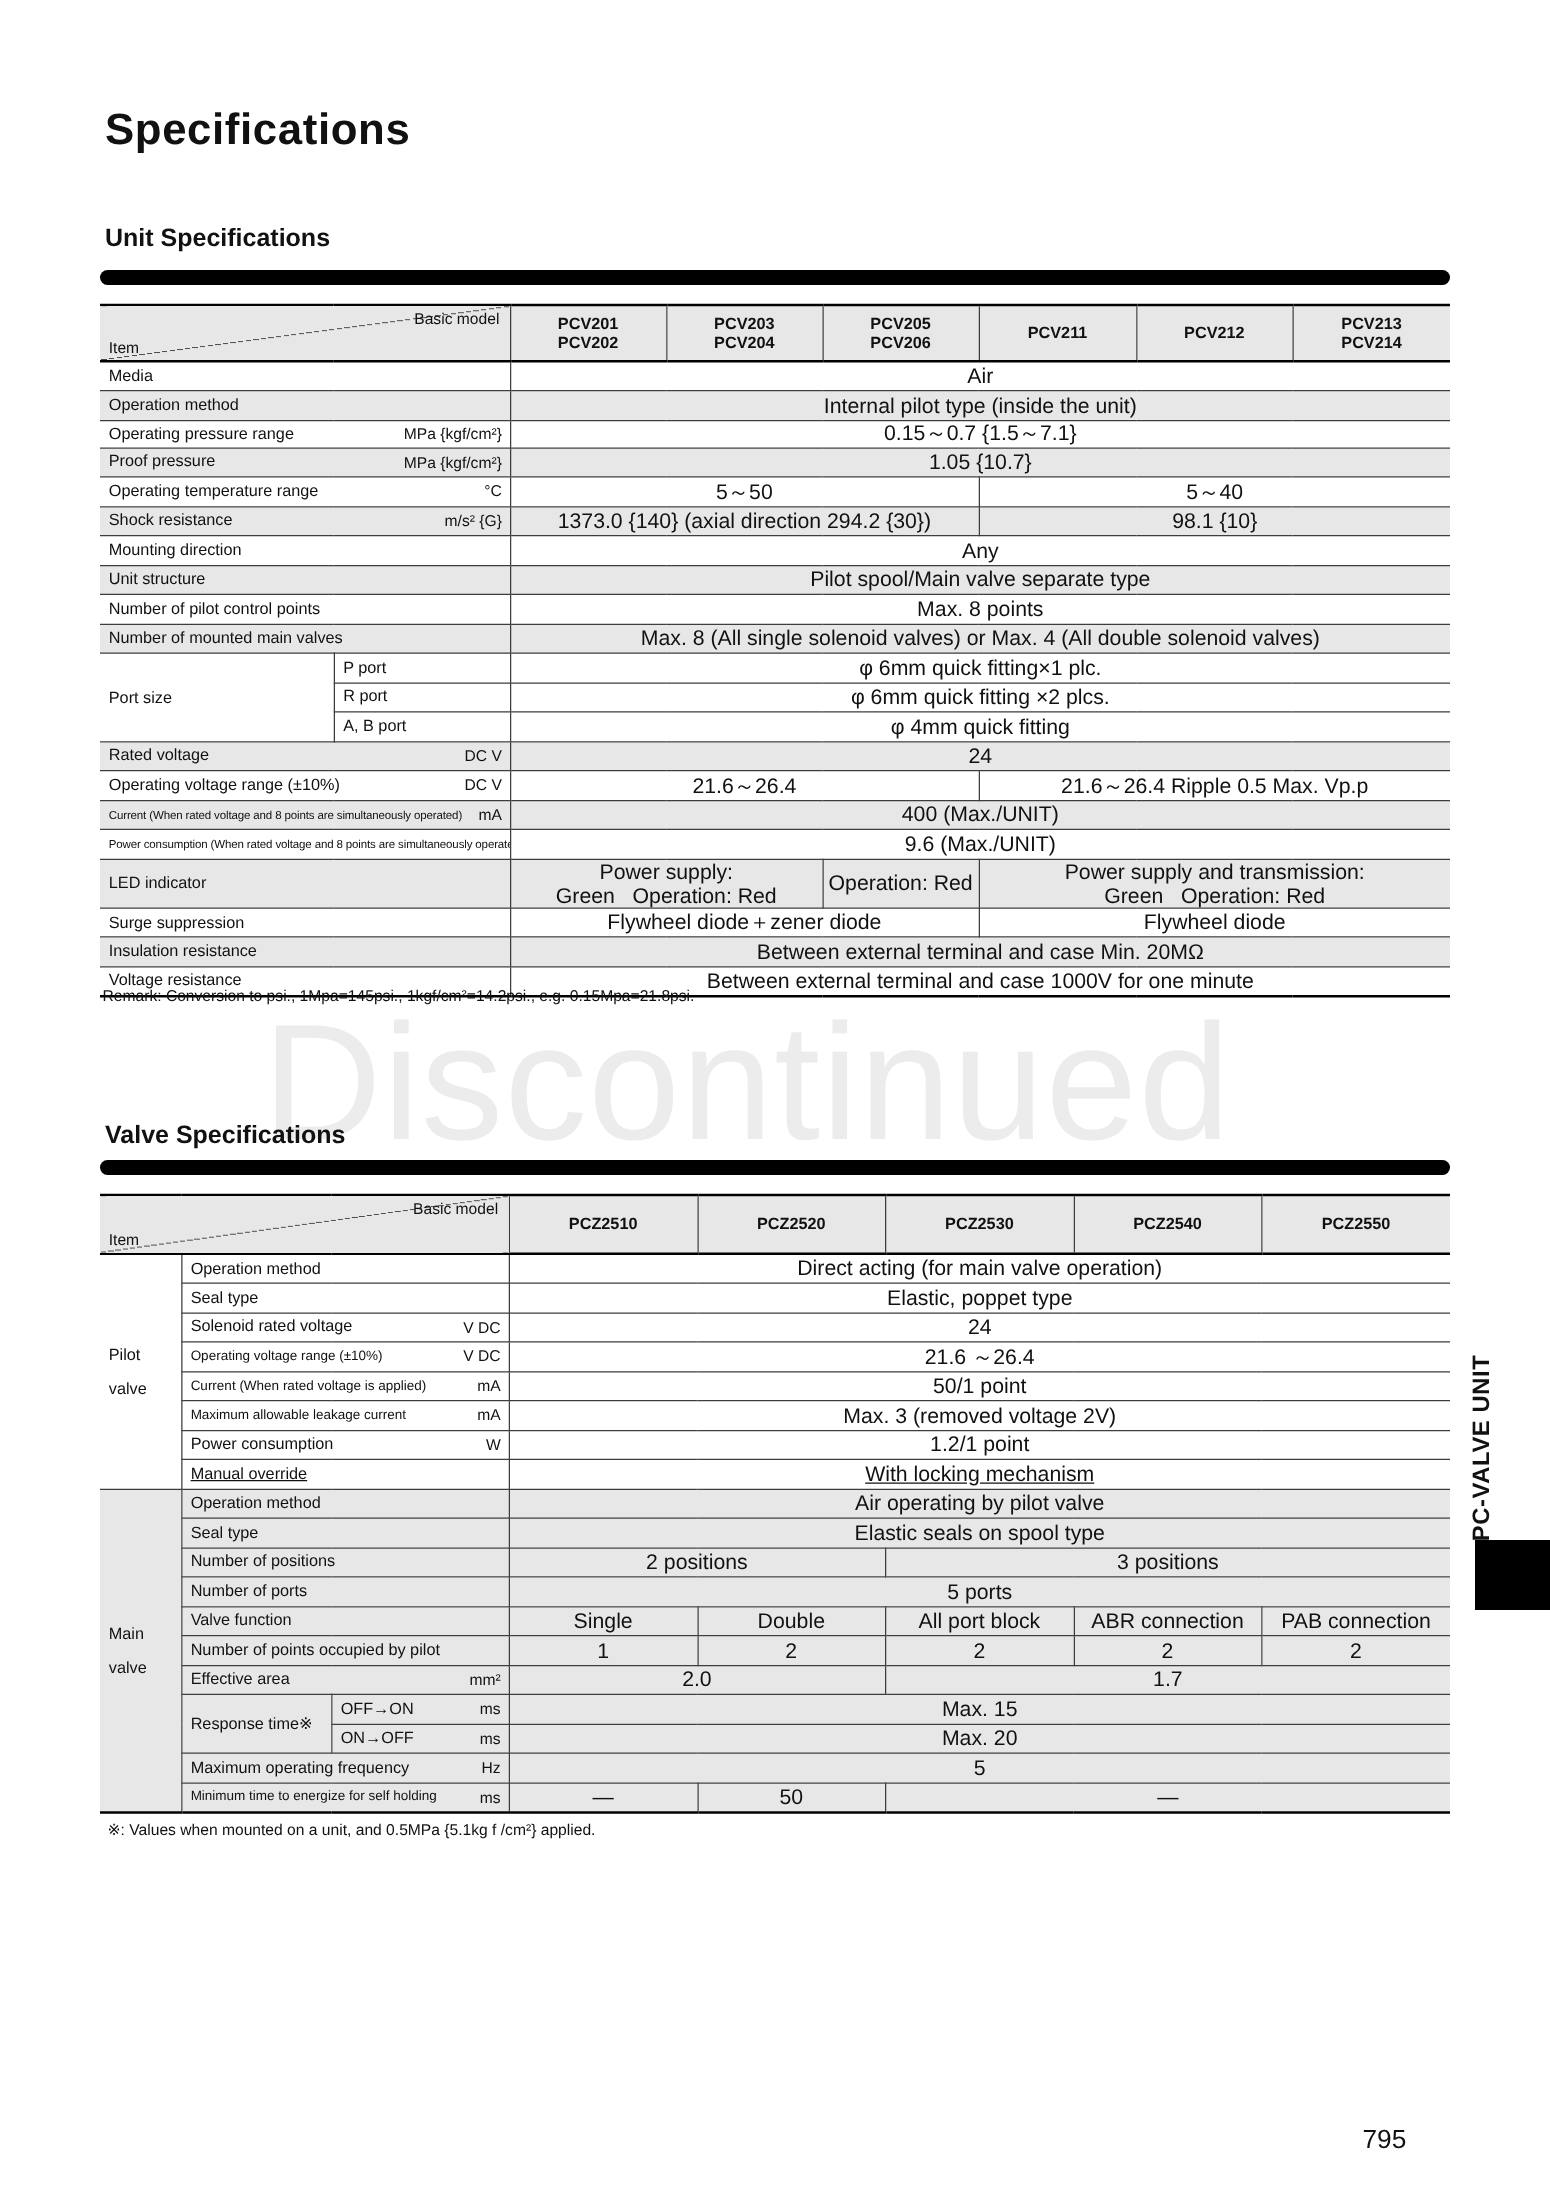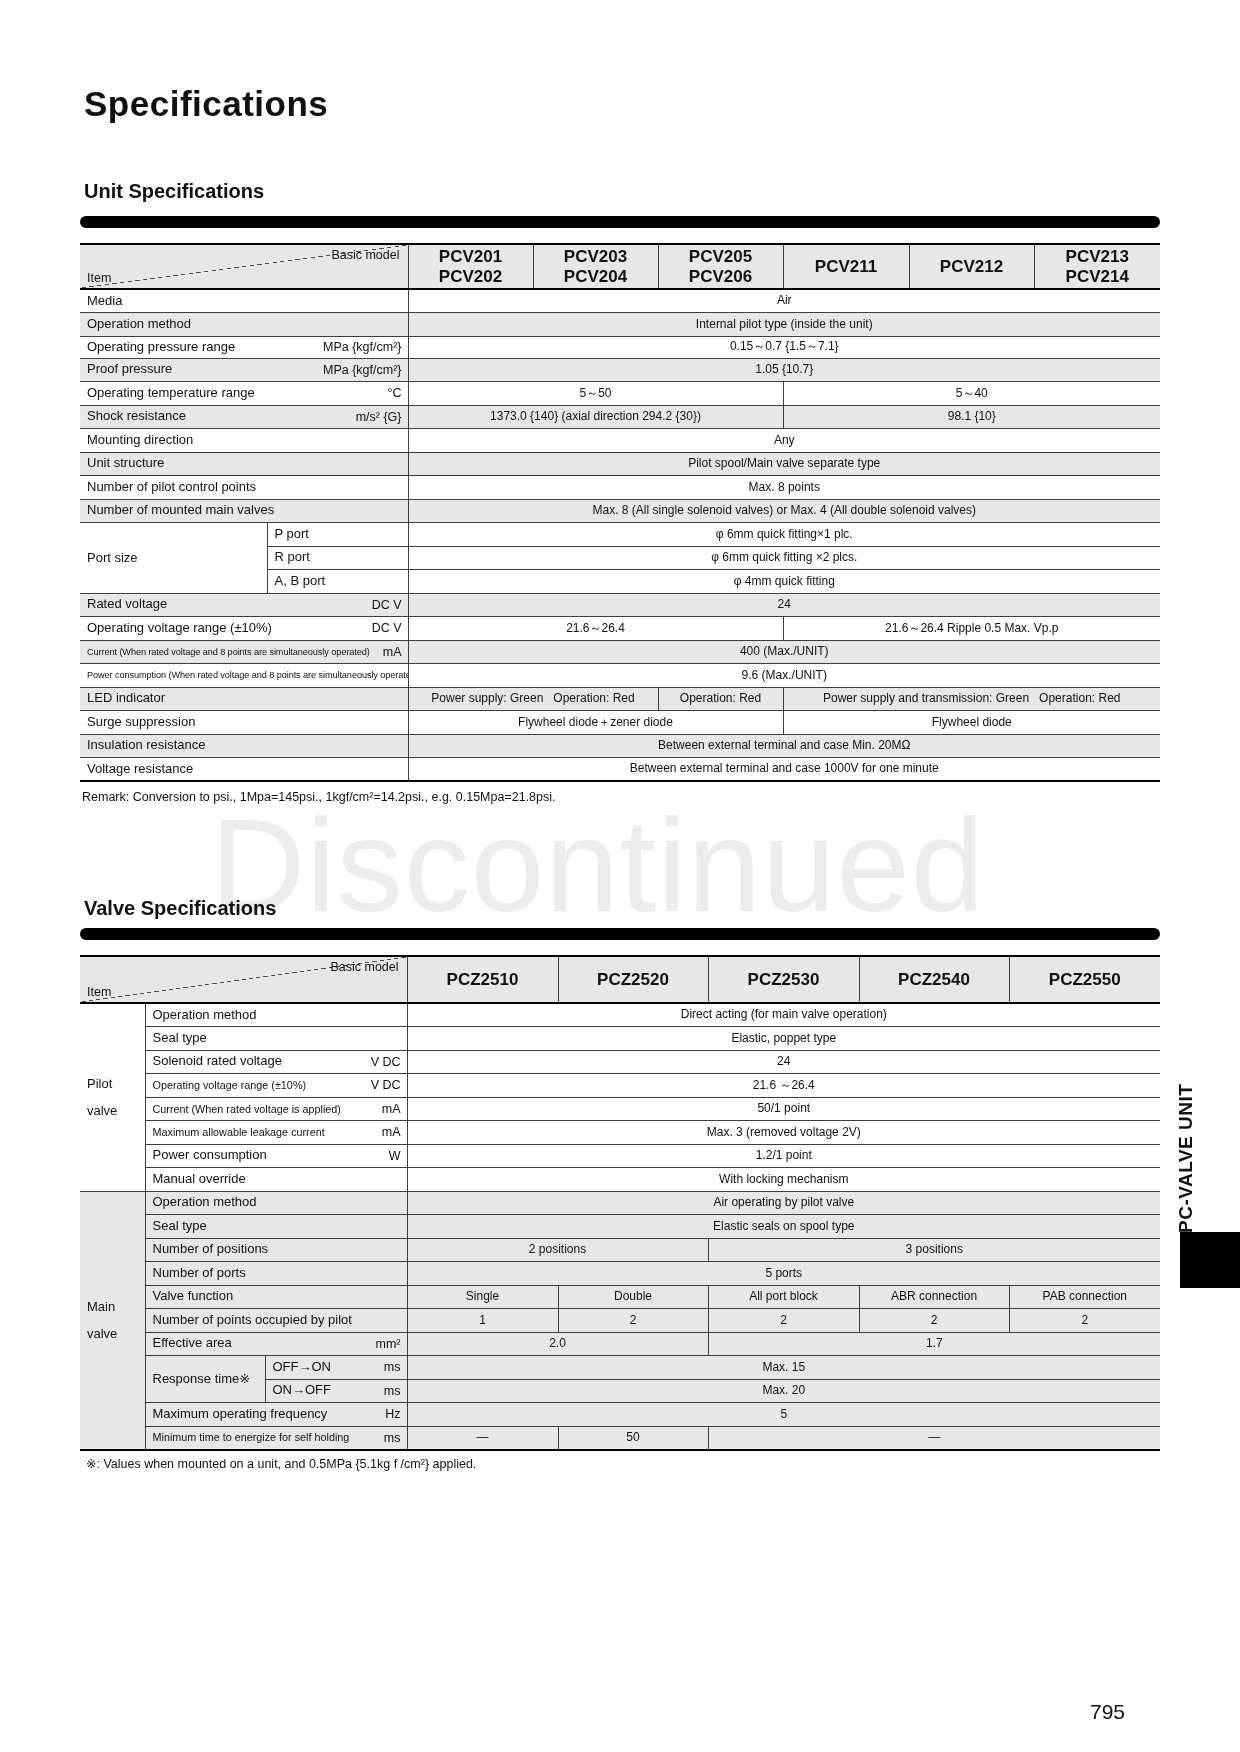--- a/index.html
+++ b/index.html
@@ -19,37 +19,37 @@
   #unit-remark{left:82px;top:750px;font-size:12.5px;}
   #valve-footnote{left:86px;top:1416px;font-size:12.5px;}
   #side-tab-label{left:1172px;top:1052px;width:28px;height:132px;display:flex;align-items:center;justify-content:center;
     writing-mode:vertical-rl;transform:rotate(180deg);font-size:19px;font-weight:bold;letter-spacing:.5px;white-space:nowrap;}
   #side-tab-marker{left:1180px;top:1192px;width:60px;height:56px;background:#000;}
   #page-number{left:1090px;top:1660px;font-size:21px;}
 
   table.spec{border-collapse:collapse;table-layout:fixed;width:1080px;background:#fff;}
   .spec th,.spec td{border:1px solid #3d3d3d;padding:0;vertical-align:middle;text-align:center;font-size:13px;line-height:1.12;overflow:hidden;}
   .spec thead th{background:#e7e7e7;border-top:2px solid #000;border-bottom:2.5px solid #000;}
-  .spec th.model div{font-weight:bold;font-size:17px;}
+  .spec th.model div{font-weight:bold;font-size:13px;}
   .spec th.diag{position:relative;background-color:#e7e7e7;
     background-image:linear-gradient(to bottom right,transparent 49.7%,#4a4a4a 49.7%,#4a4a4a 50.35%,transparent 50.35%);}
   .diag .bm{position:absolute;top:3px;right:8px;font-size:12.5px;font-weight:normal;}
   .diag .it{position:absolute;bottom:3px;left:7px;font-size:12.5px;font-weight:normal;}
   .spec tr.sh td{background:#e7e7e7;}
   .spec td.el,.spec th.el{border-left:none;}
   .spec td.er,.spec th.er{border-right:none;}
   .spec td.bb{border-bottom:2.5px solid #000;}
   td.lab{text-align:left;}
   .labwrap{display:flex;justify-content:space-between;align-items:center;padding:0 6px 0 7px;box-sizing:border-box;width:100%;}
   .lt{text-align:right;font-size:13px;}
   .lt.s{font-size:9.2px;letter-spacing:-.1px;white-space:nowrap;}
   .lt.m{font-size:10.8px;white-space:nowrap;}
   .lu{font-size:12.5px;padding-left:4px;white-space:nowrap;}
   td.grp{text-align:left;padding-left:7px;line-height:2.1;}
-  td.dat{font-size:12px;}
+  td.dat{font-size:17px;}
 </style>
 </head>
 <body>
 
 <div class="abs" id="watermark">Discontinued</div>
 
 <div class="abs layer" id="page-title">Specifications</div>
 
 <div class="abs layer sec-h" id="unit-heading">Unit Specifications</div>
 <div class="abs layer bar" id="unit-bar"></div>
@@ -376,21 +376,21 @@
         </tr>
         <tr style="height: 23.5px;">
           <td colspan="2" class="lab">
             <div class="labwrap">
               <span class="lt">Power consumption</span>
               <span class="lu">W</span>
             </div>
           </td>
           <td colspan="5" class="dat er">1.2/1 point</td>
         </tr>
-        <tr style="height: 23.5px;">
+        <tr style="height: 23.5px; text-decoration: underline;">
           <td colspan="2" class="lab">
             <div class="labwrap">
               <span class="lt">Manual override</span>
             </div>
           </td>
           <td colspan="5" class="dat er">With locking mechanism</td>
         </tr>
         <tr class="sh" style="height: 23.5px;">
           <td class="grp el bb" rowspan="11">Main valve</td>
           <td colspan="2" class="lab">

